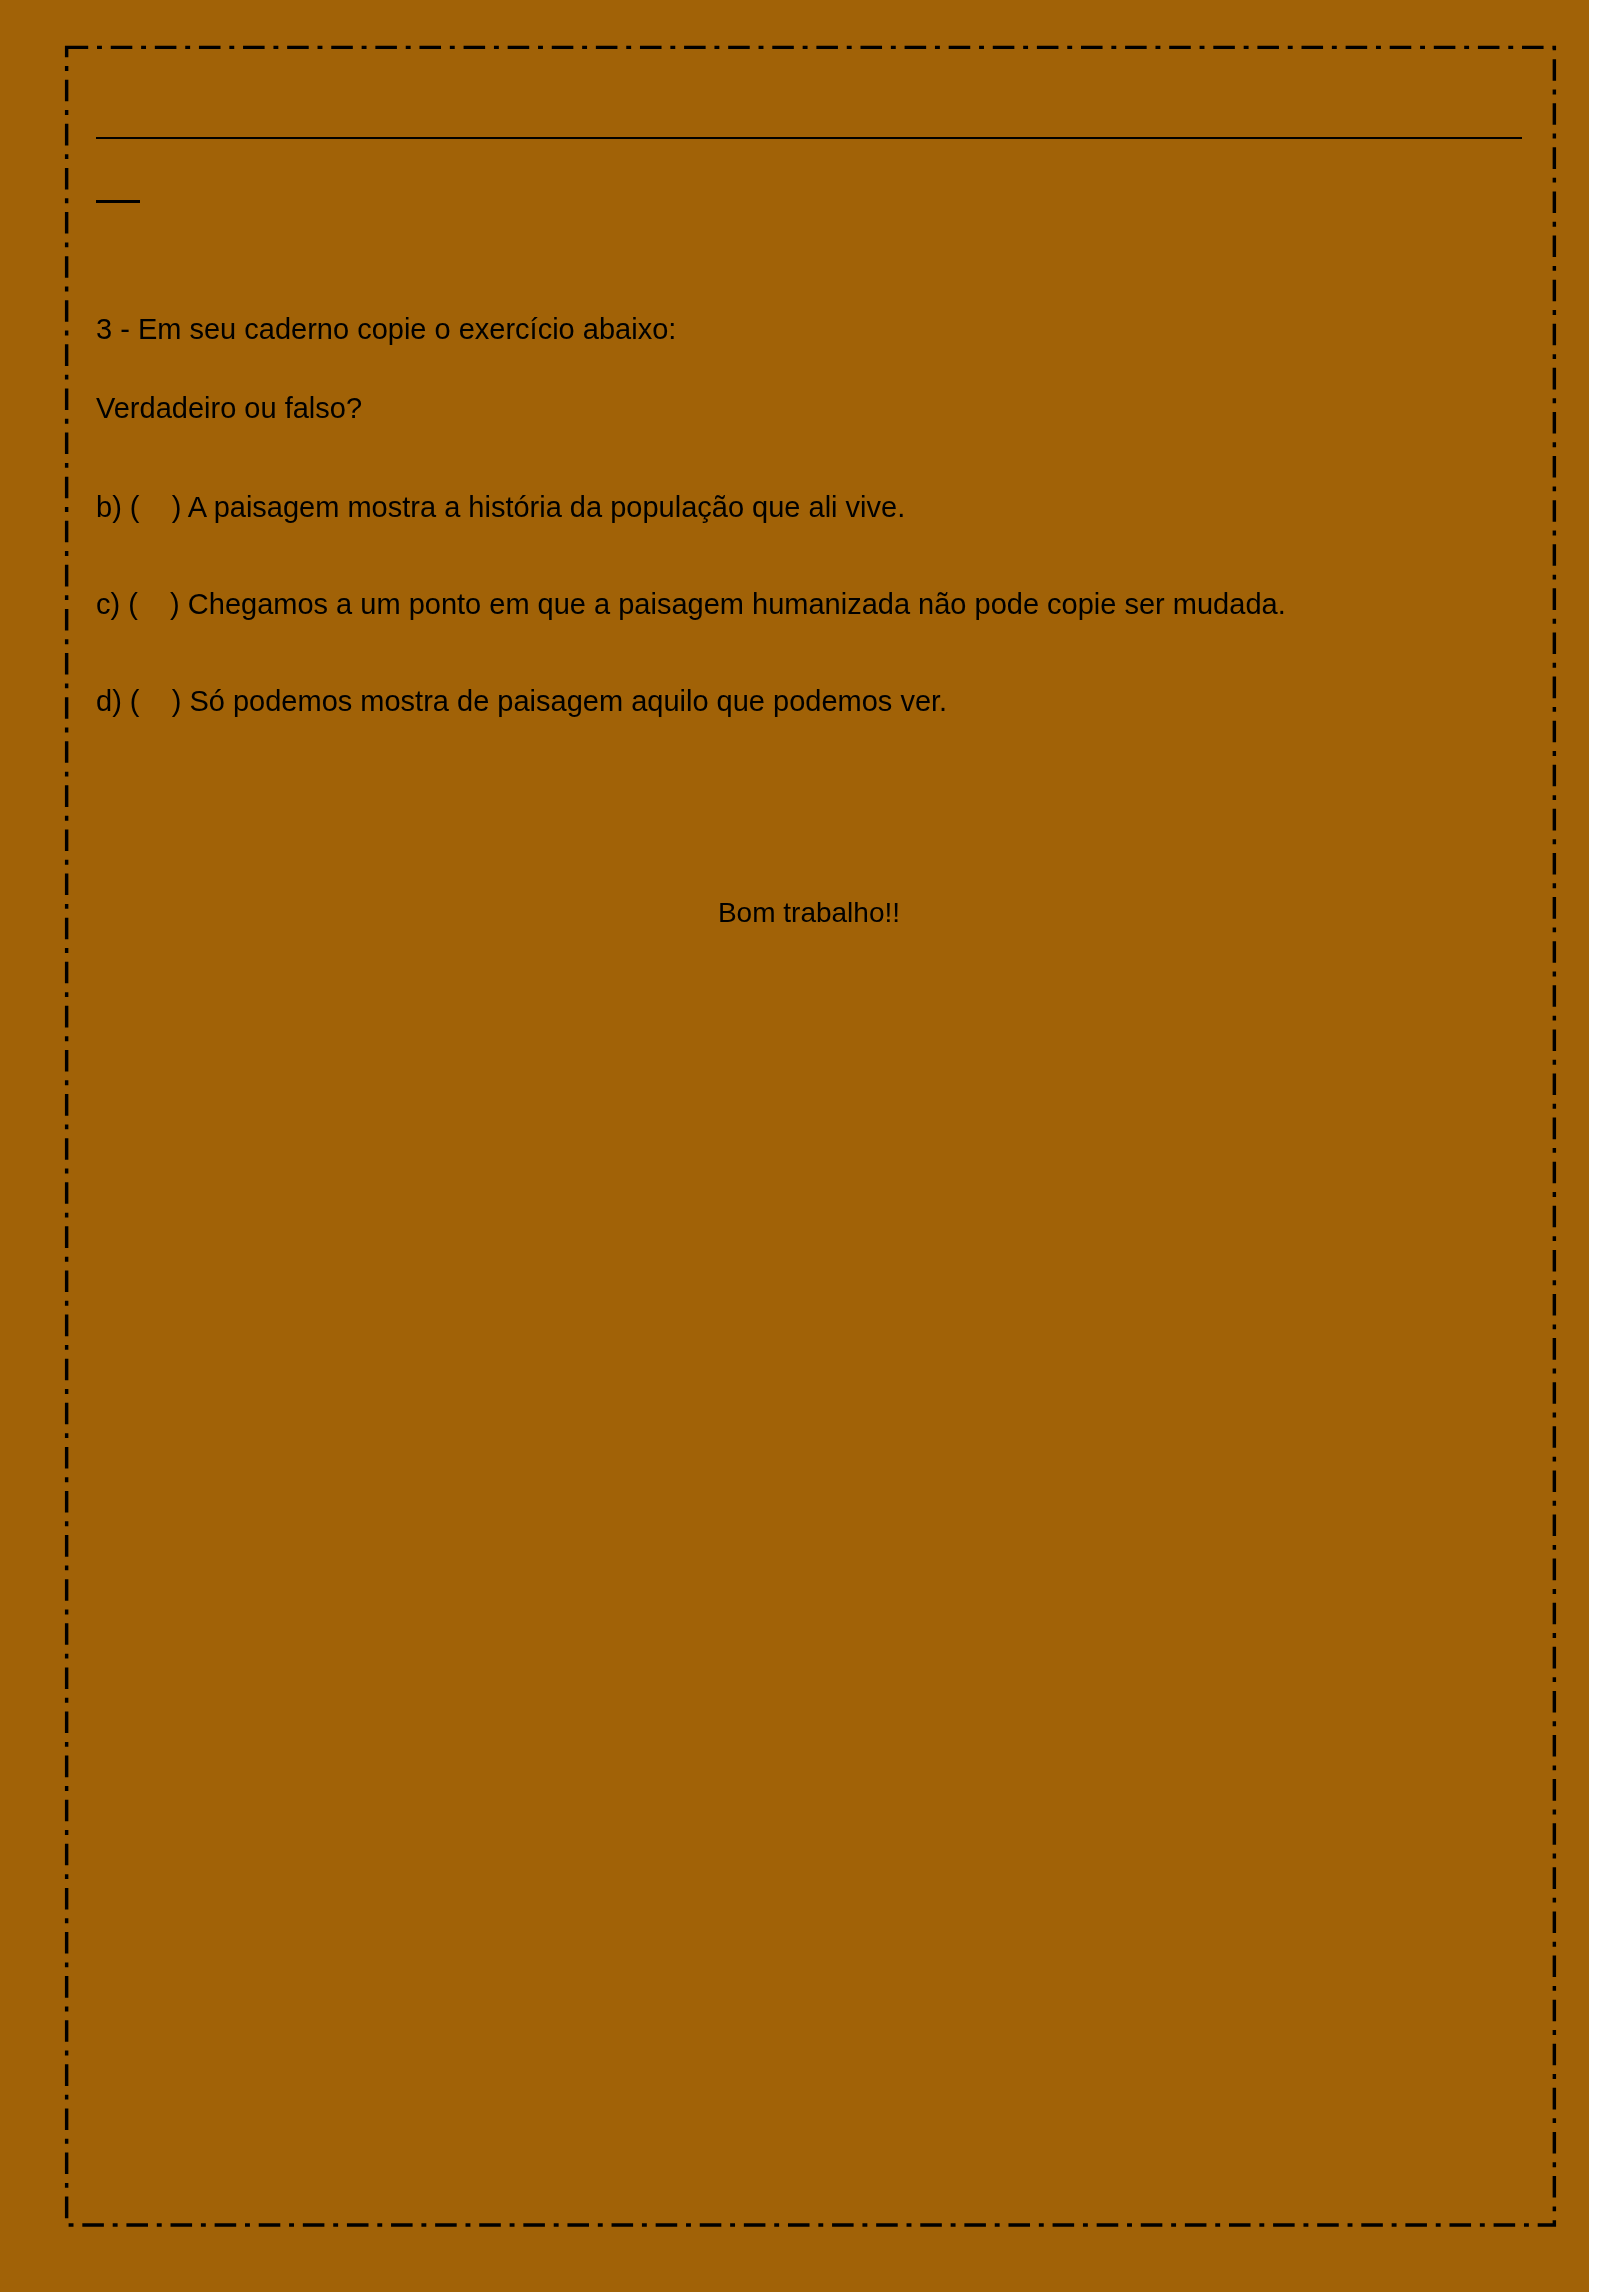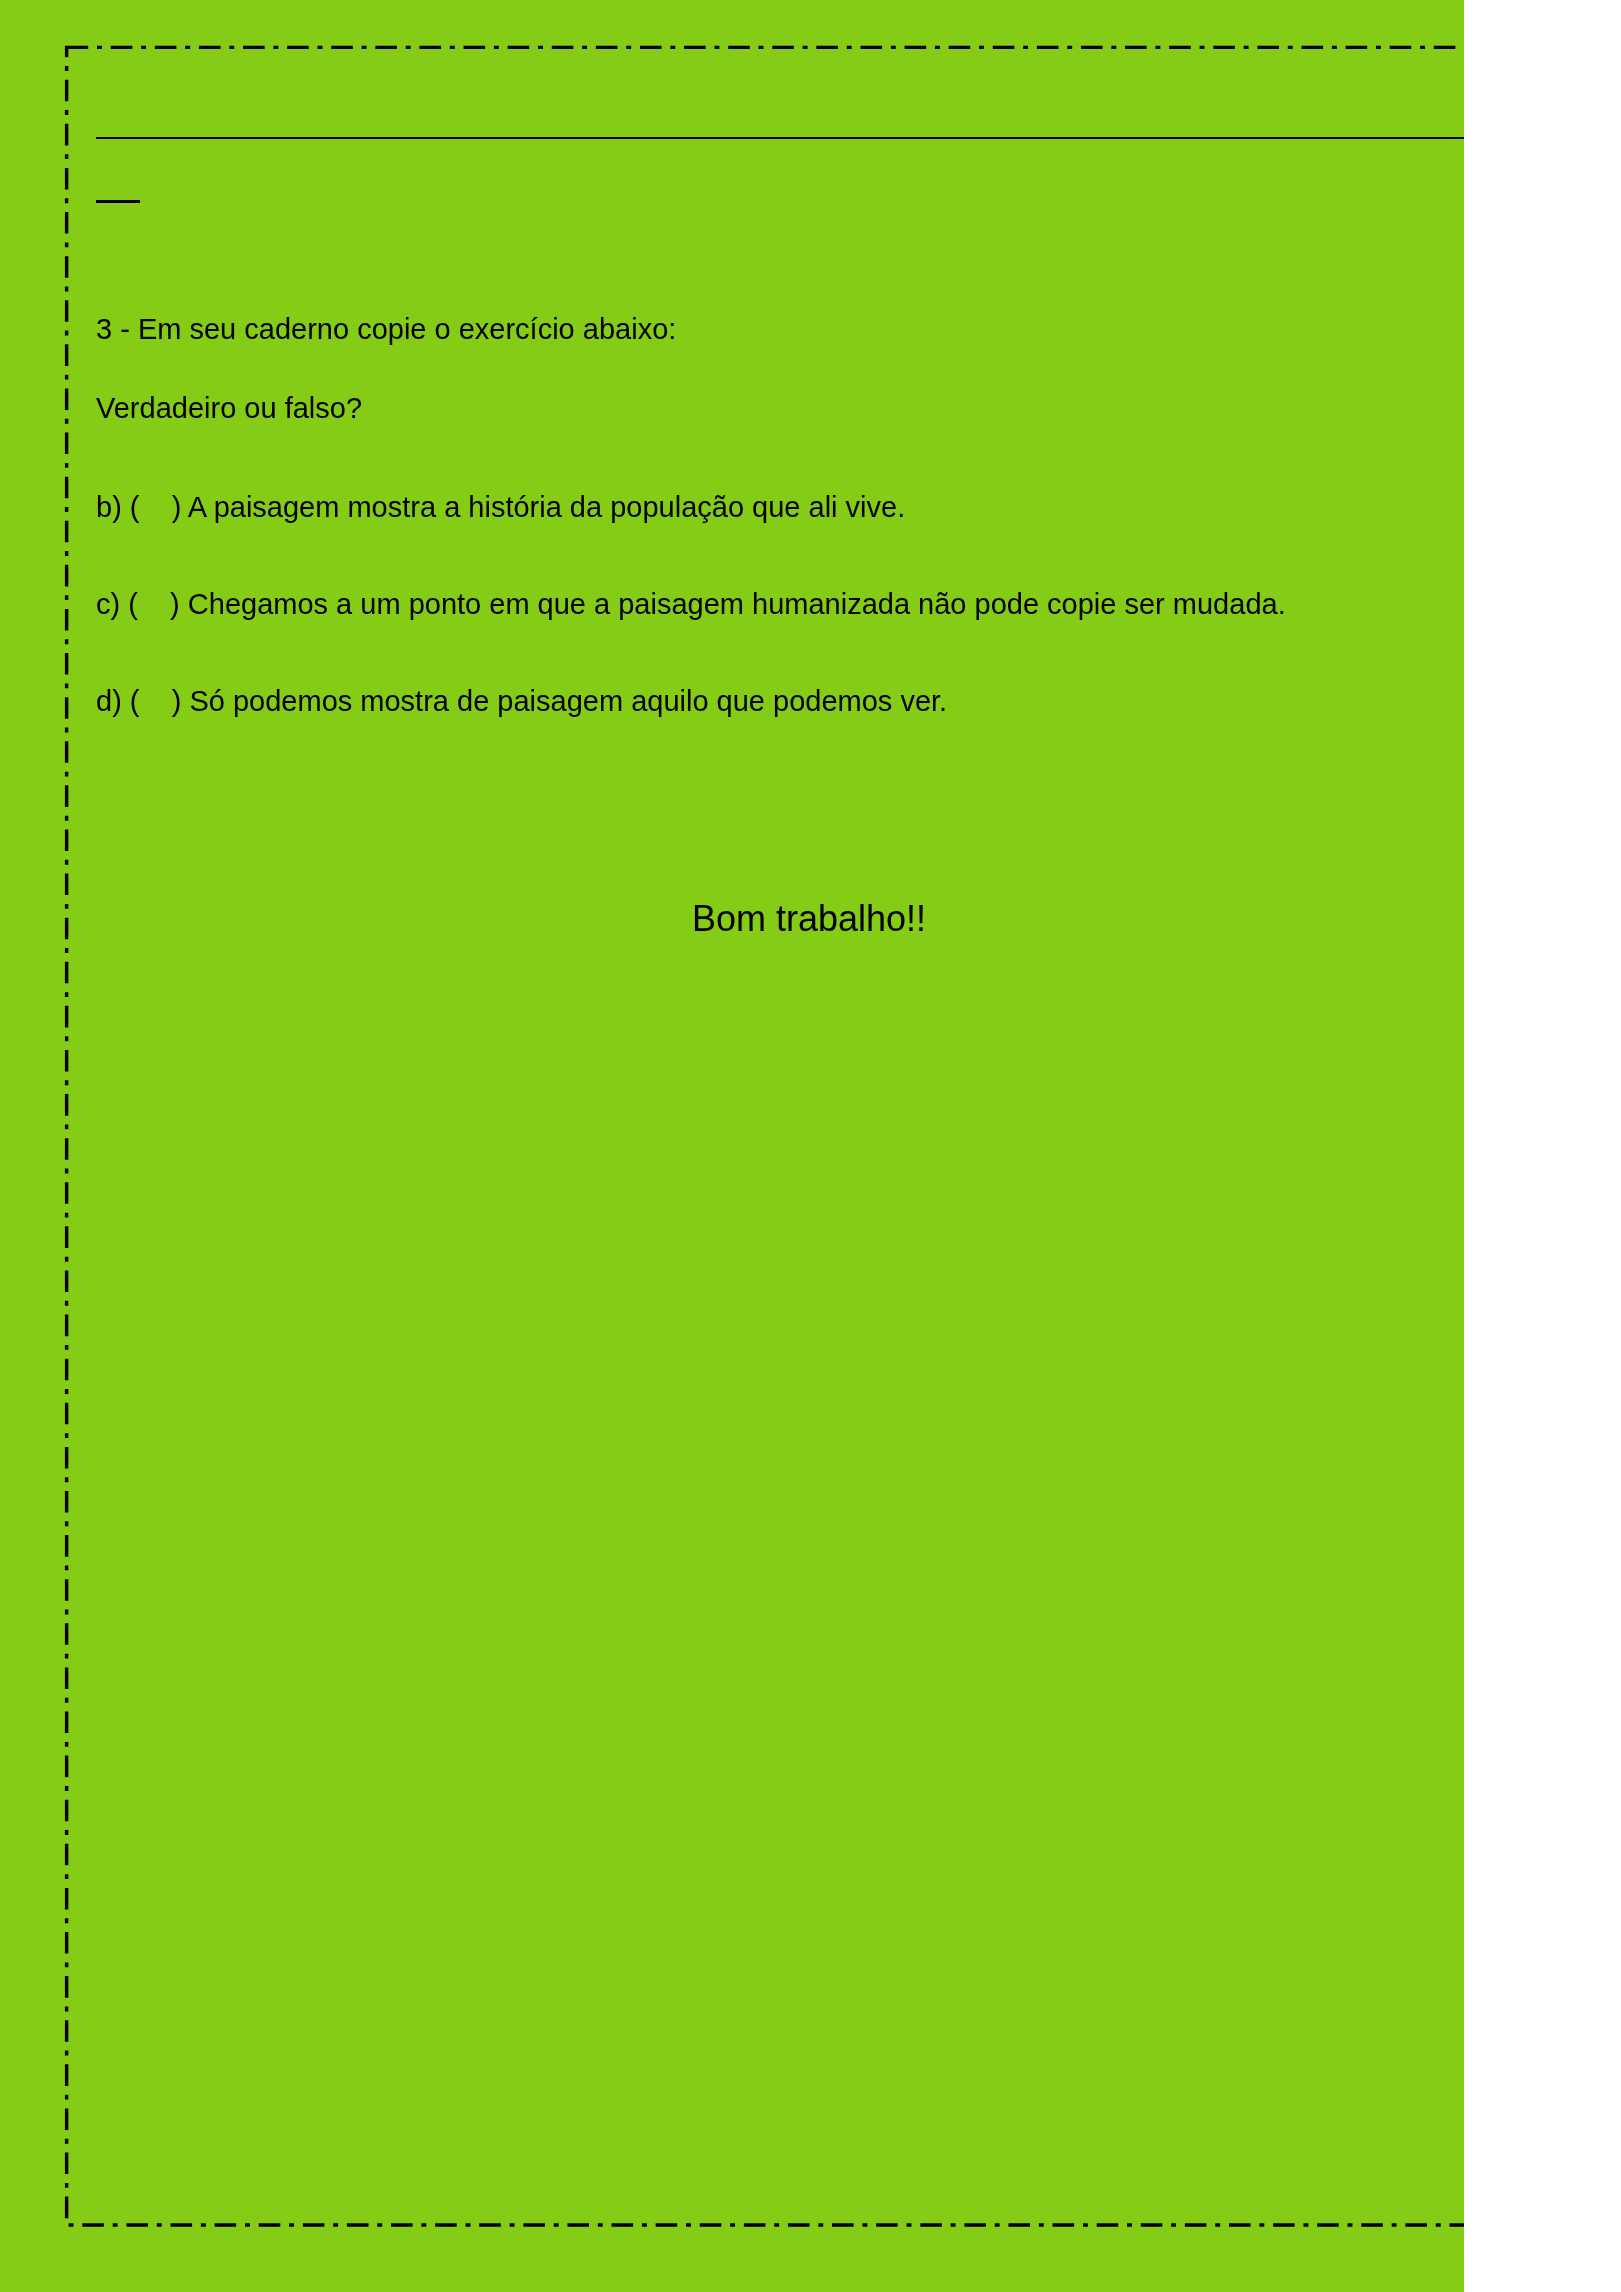--- a/index.html
+++ b/index.html
@@ -8,23 +8,23 @@
     padding: 0;
     background: #ffffff;
   }
   body {
     font-family: "Liberation Sans", sans-serif;
     color: #000000;
   }
 
   .page {
     position: relative;
-    width: 1464px;
+    width: 1589px;
     height: 2293px;
-    background: #84cc16;
+    background: #a16207;
     box-sizing: border-box;
     overflow: hidden;
   }
 
   
   .page-border {
     position: absolute;
     left: 0;
     top: 0;
     width: 1621px;
@@ -78,21 +78,21 @@
     white-space: pre-wrap;
   }
 
   .item.short {
     text-align: left;
   }
 
   .closing {
     margin: 173px 0 12px 0;
     text-align: center;
-    font-size: 36px;
+    font-size: 28px;
   }
 
   .spacer-bottom {
     height: 39px;
   }
 </style>
 </head>
 <body>
 
 <div class="page">

